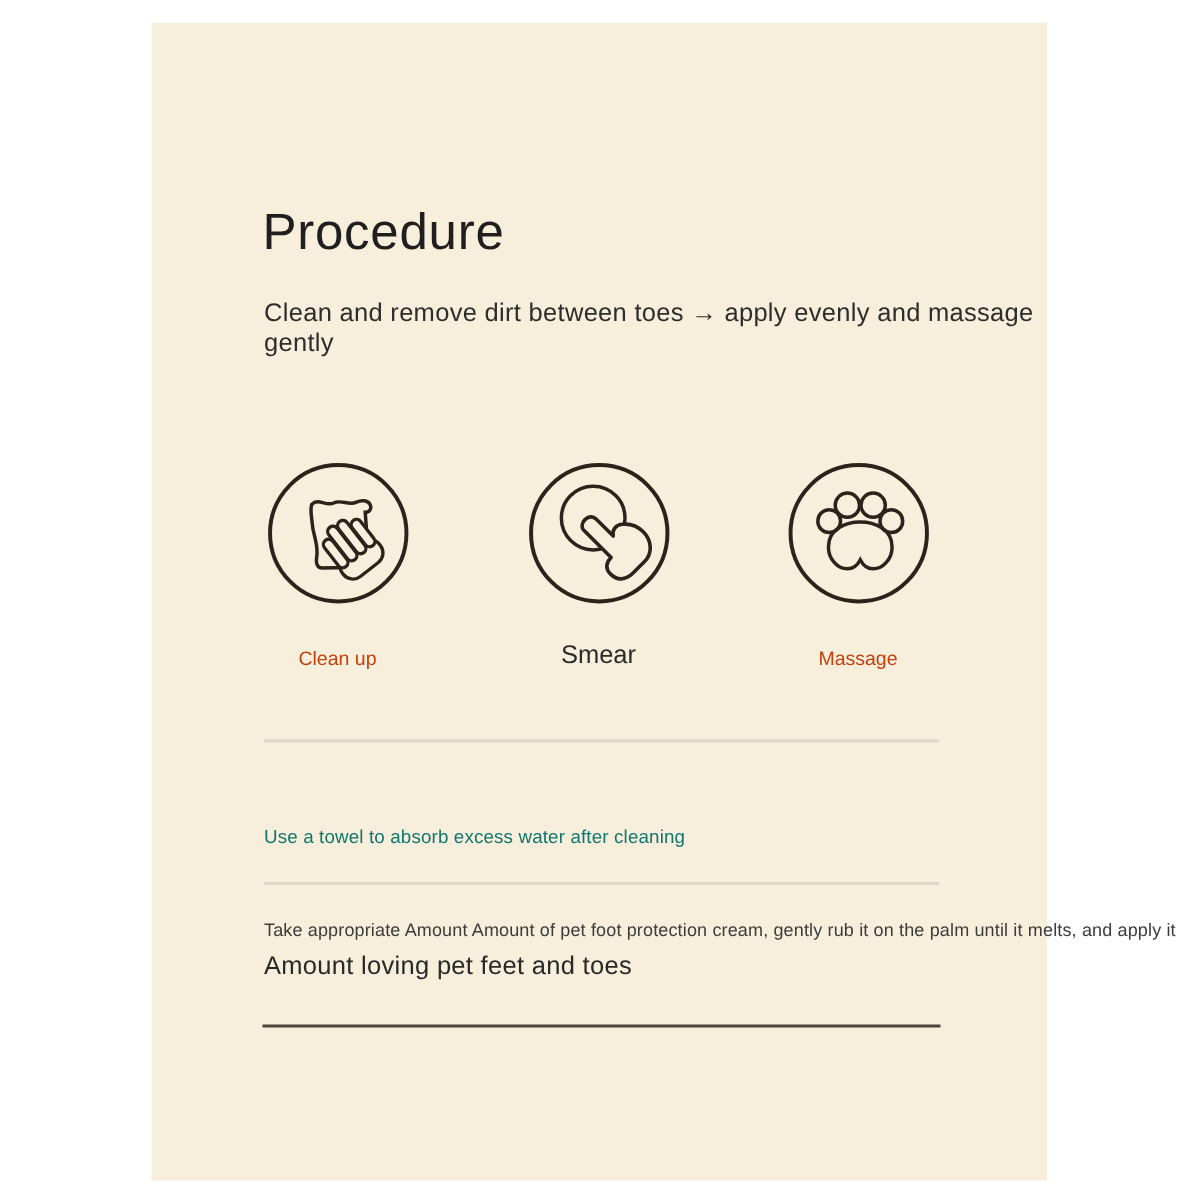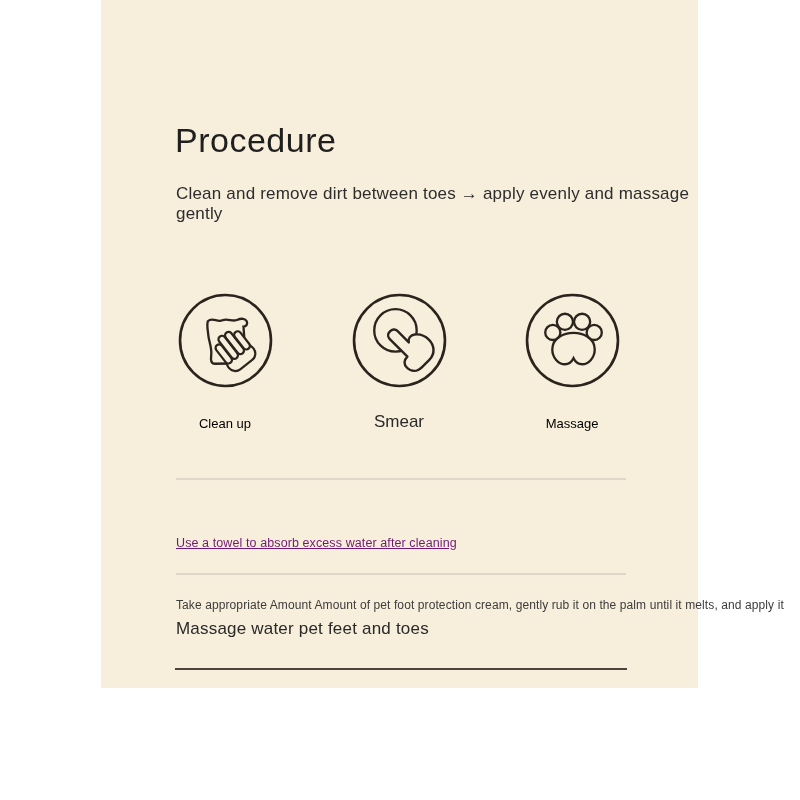--- a/index.html
+++ b/index.html
@@ -15,22 +15,22 @@
   html,body{width:800px;height:800px;}
   body{
     background:var(--margin);
     font-family:"Liberation Sans","DejaVu Sans",sans-serif;
     color:var(--text);
     position:relative;
     overflow:hidden;
   }
   .panel{
     position:absolute;
-    left:101px;top:0;
-    width:597px;height:688px;
+    left:101px;top:15px;
+    width:597px;height:772px;
     background:var(--bg);
   }
   .title{
     position:absolute;
     left:74px;top:122px;
     font-size:34px;
     font-weight:400;
     letter-spacing:.5px;
     color:var(--text);
     line-height:1.1;
@@ -46,21 +46,21 @@
     position:absolute;
     top:292px;
     width:140px;height:160px;
     text-align:center;
   }
   .step svg{display:block;margin:0 auto;}
   .step-label{
     position:absolute;
     top:124px;left:0;right:0;
     font-size:13px;
-    color:#000000;
+    color:#c2410c;
   }
   .step-label.big{
     top:120px;
     font-size:17px;
     color:#2a2a2a;
   }
   .step1{left:54px;}
   .step2{left:228px;}
   .step3{left:401px;}
   .divider{
@@ -77,21 +77,21 @@
     background:var(--divider-dark);
   }
   .para{
     position:absolute;
     left:75px;
     color:var(--text-soft);
     letter-spacing:.1px;
     white-space:nowrap;
   }
   .p-rinse{top:507px;font-size:11px;}
-  .p-towel{top:536px;font-size:12.5px;color:#701a75;text-decoration:underline;}
+  .p-towel{top:536px;font-size:12.5px;color:#0f766e;}
   .p-cream{top:598px;font-size:12px;}
   .h-massage{
     position:absolute;
     left:75px;top:619px;
     font-size:17px;
     font-weight:400;
     color:#292929;
     letter-spacing:.2px;
   }
   .icon-stroke{fill:none;stroke:var(--ink);stroke-width:2.3;}
@@ -151,17 +151,17 @@
     <div class="step-label">Massage</div>
   </div>
 
   <div class="divider d1"></div>
 
   <p class="para p-towel">Use a towel to absorb excess water after cleaning</p>
 
   <div class="divider d2"></div>
 
   <p class="para p-cream">Take appropriate Amount Amount of pet foot protection cream, gently rub it on the palm until it melts, and apply it</p>
-  <h2 class="h-massage">Massage water pet feet and toes</h2>
+  <h2 class="h-massage">Amount loving pet feet and toes</h2>
 
   <div class="line-dark"></div>
 
 </div>
 
 </body></html>

